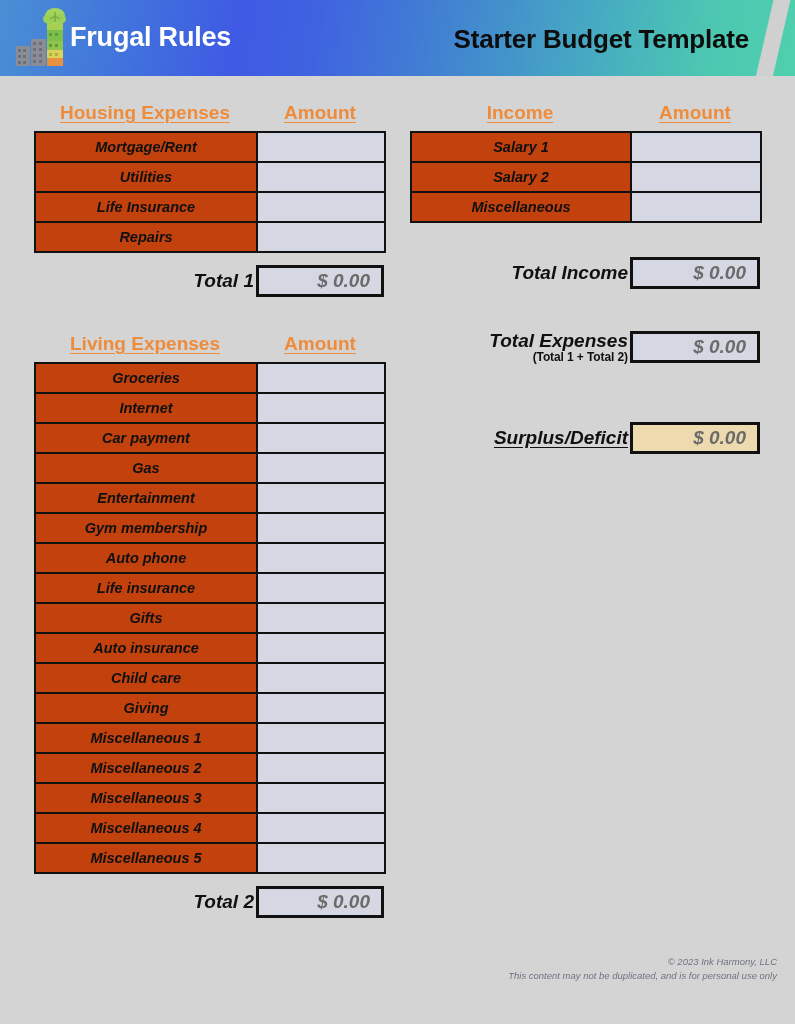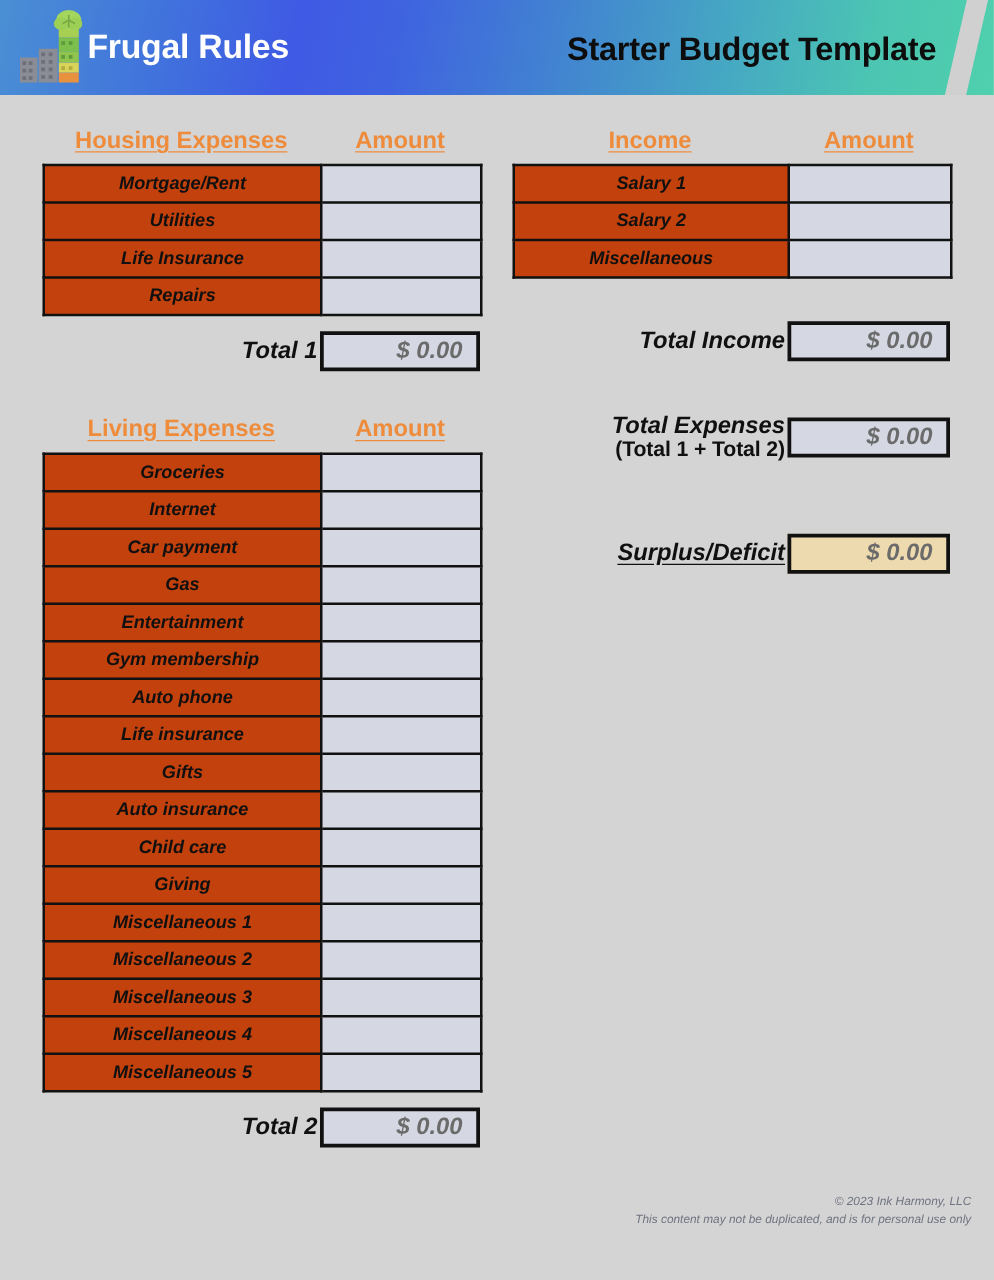--- a/index.html
+++ b/index.html
@@ -145,21 +145,21 @@
     text-align: right;
     padding-right: 2px;
     font-size: 19px;
     font-weight: bold;
     font-style: italic;
     color: #101010;
     line-height: 1.05;
   }
   .total-row .tl-label .sub {
     display: block;
-    font-size: 17px;
+    font-size: 12px;
     font-weight: bold;
     font-style: normal;
     letter-spacing: -0.1px;
   }
   .total-row .tl-box {
     flex: 0 0 128px;
     height: 32px;
     border: 3px solid #111111;
     background: #d5d8e2;
     display: flex;

